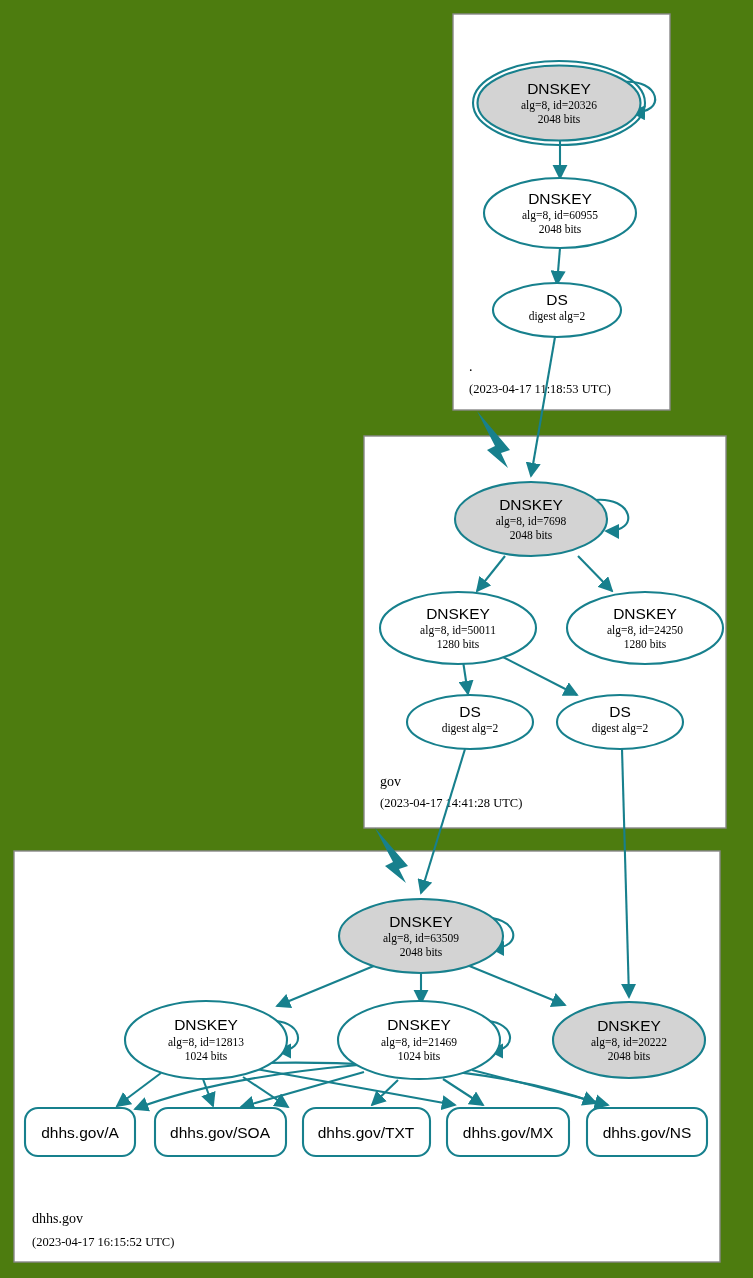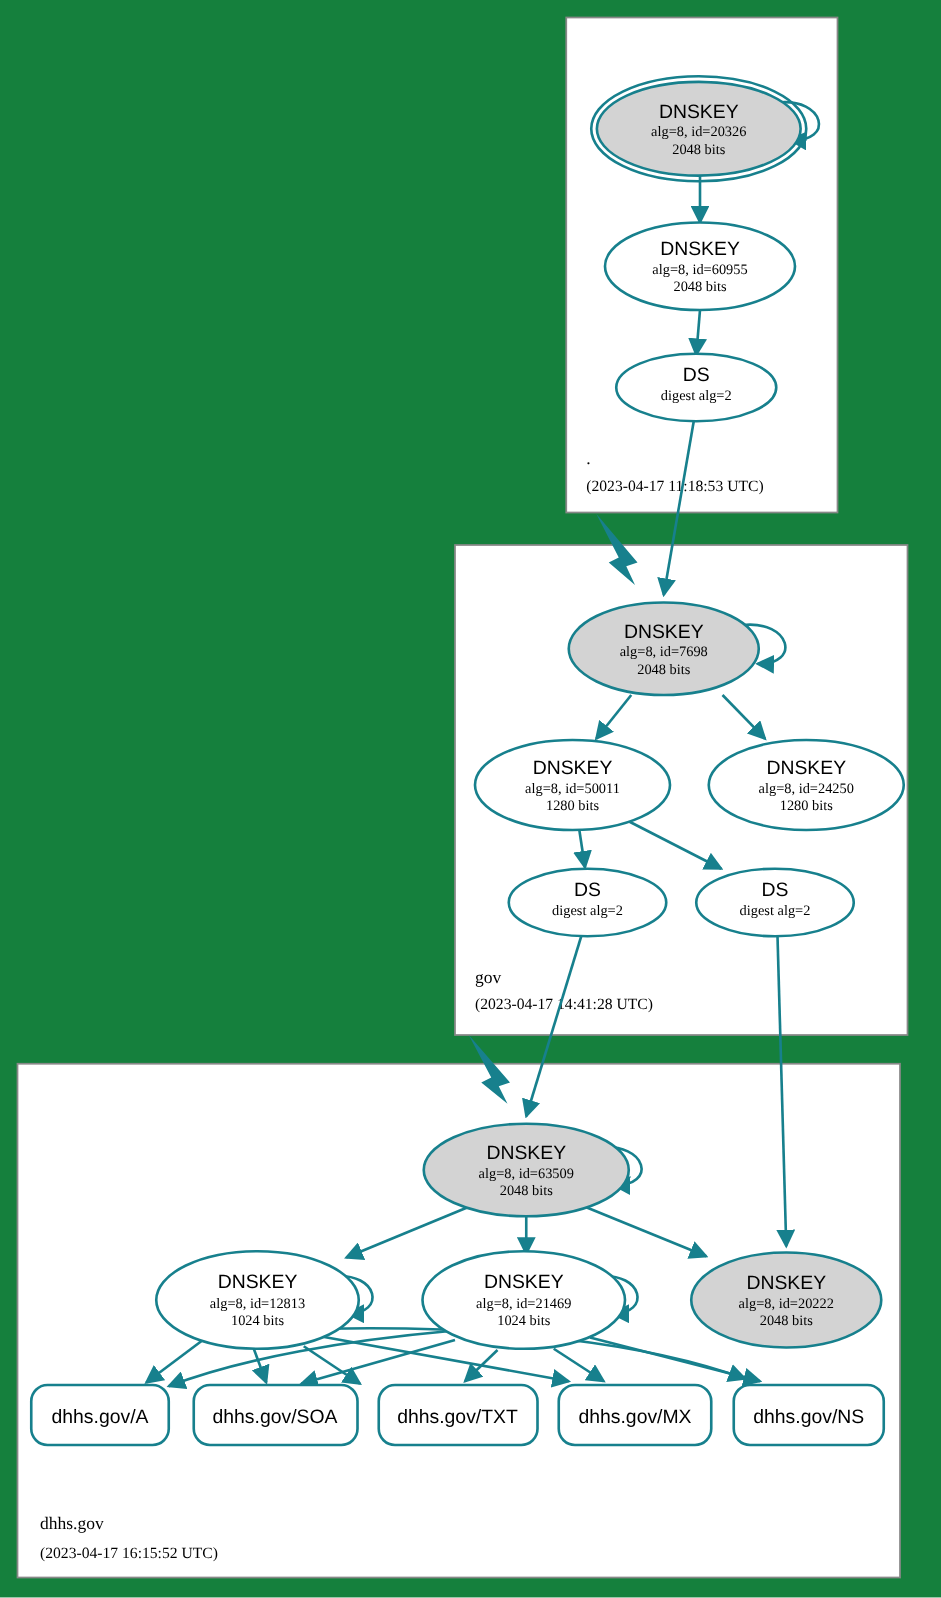--- a/index.html
+++ b/index.html
@@ -8,21 +8,21 @@
     padding: 0;
     background: #ffffff;
   }
   body {
     font-family: "Liberation Sans", sans-serif;
   }
   #canvas {
     position: relative;
     width: 753px;
     height: 1278px;
-    background: #15803d;
+    background: #4d7c0f;
     overflow: hidden;
   }
   svg#graph {
     position: absolute;
     left: 0;
     top: 0;
     width: 753px;
     height: 1278px;
   }
   

